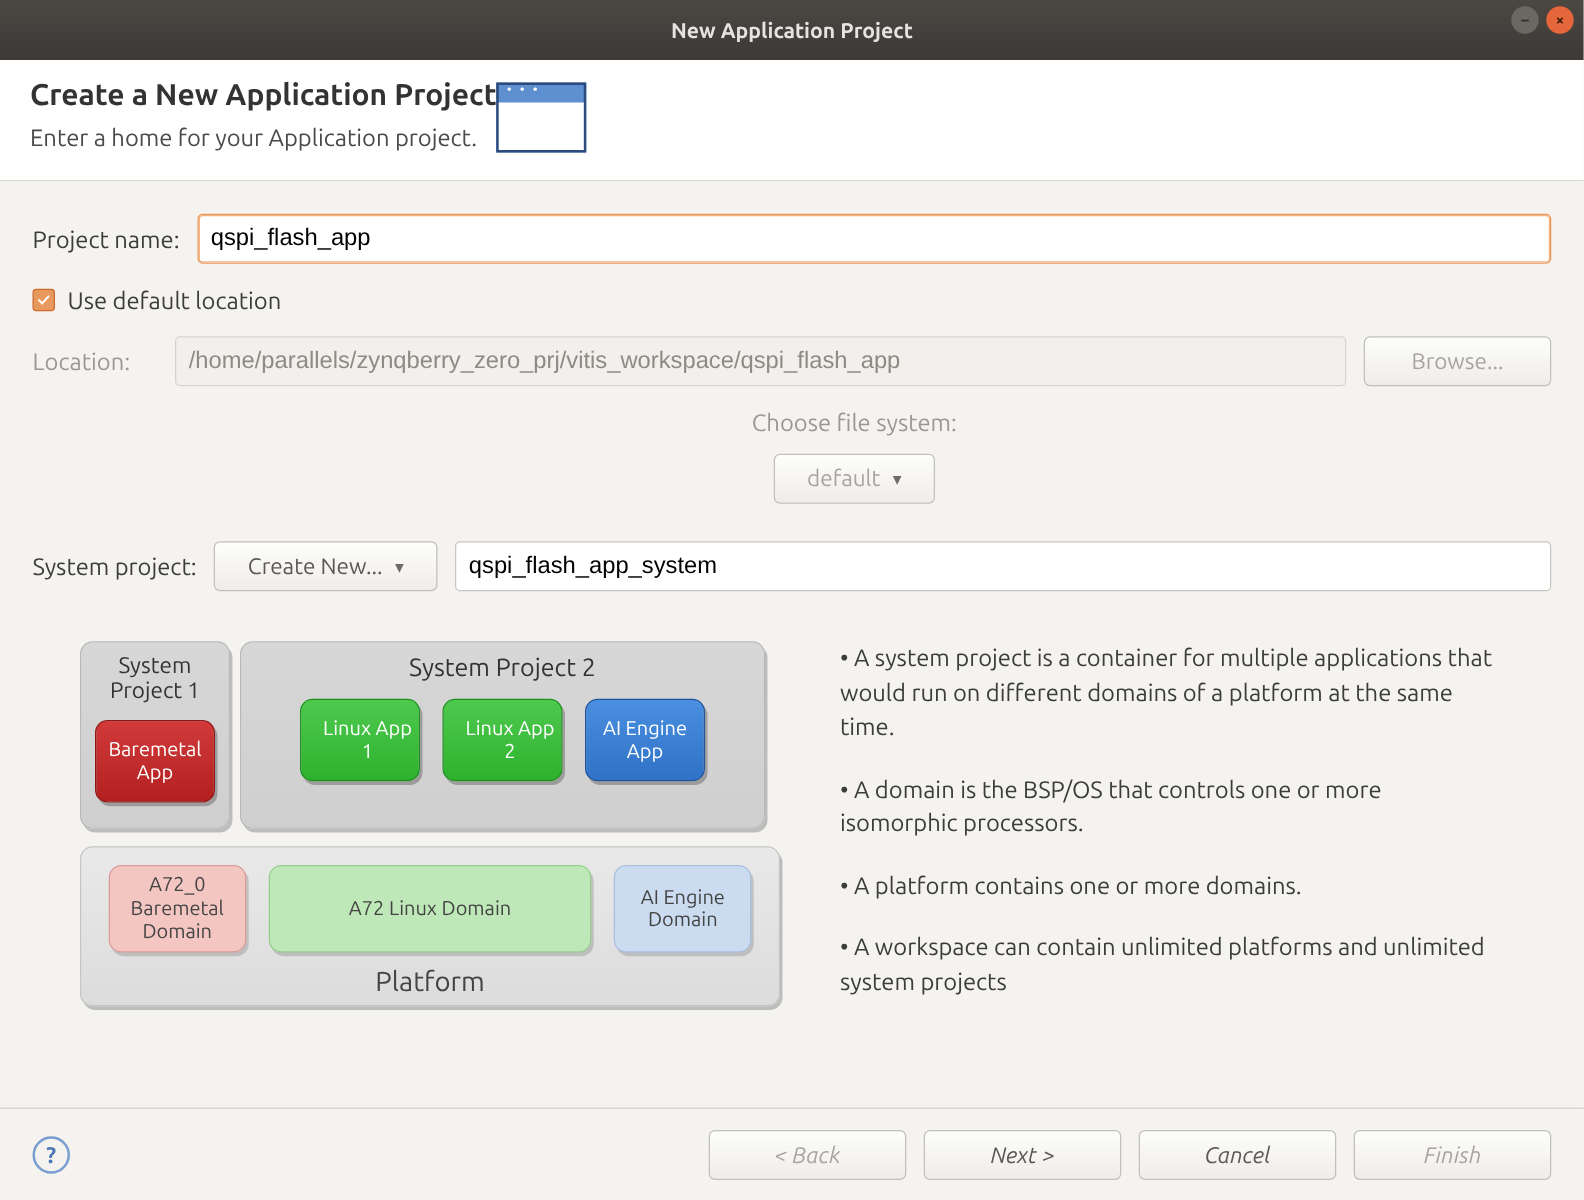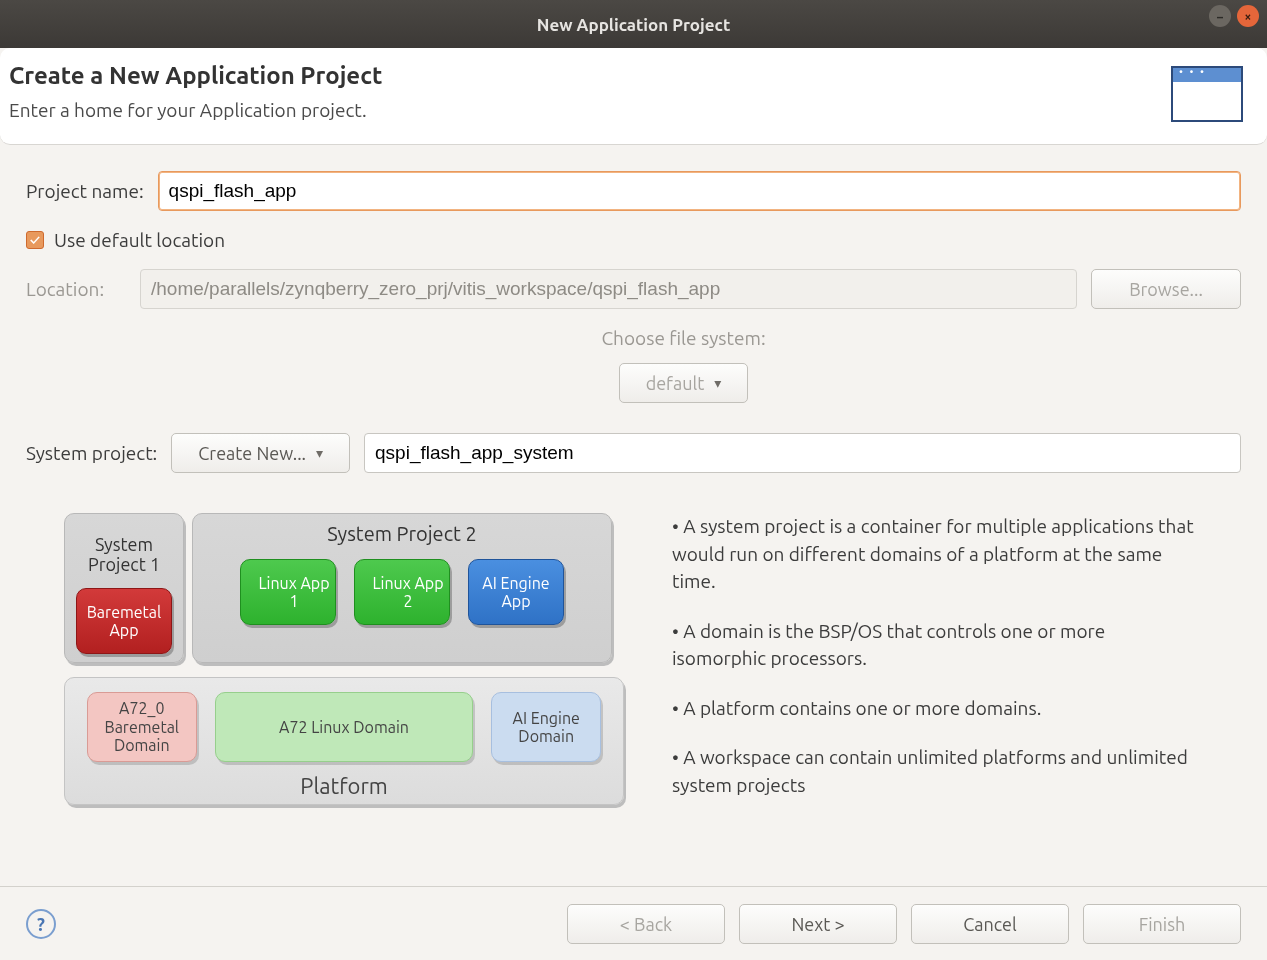--- a/index.html
+++ b/index.html
@@ -12,22 +12,22 @@
     display:flex; align-items:center; justify-content:center; position:relative;
     color:#e6e4e1; font-weight:bold; font-size:17px;
   }
   .tb-buttons { position:absolute; right:8px; top:5px; display:flex; gap:6px; }
   .tb-btn { width:22px; height:22px; border-radius:11px; display:flex; align-items:center; justify-content:center; font-size:12px; }
   .tb-min   { background:#6b6761; color:#2c2a27; }
   .tb-close { background:#e5663a; color:#3a1d10; }
 
   
   .header {
-    background:#ffffff; padding:14px 24px 22px 9px; border-bottom:1px solid #d8d6d2;
-    display:flex; align-items:flex-start; justify-content:space-between;border-radius:10px;
+    background:#ffffff; padding:14px 24px 22px 24px; border-bottom:1px solid #d8d6d2;
+    display:flex; align-items:flex-start; 
   }
   .header h1 { margin:0 0 10px 0; font-size:24px; font-weight:bold; color:#333; }
   .header .sub { font-size:19px; color:#4a4a4a; }
   .header-icon {
     width:72px; height:56px; background:#5d8fd1; border:2px solid #2c4a7a; position:relative; margin-top:4px;
   }
   .header-icon::before {
     content:"• • •"; position:absolute; left:6px; top:-2px; color:#fff; font-size:11px; letter-spacing:2px;
   }
   .header-icon::after {
@@ -66,21 +66,21 @@
   .diagram-wrap { display:flex; gap:28px; margin-top:40px; padding:0 38px; }
   .diagram { width:580px; }
   .notes { flex:1; font-size:19px; line-height:1.45; color:#3c3c3c; }
   .notes p { margin:0 0 22px 0; }
 
   .sproj-row { display:flex; gap:8px; }
   .panel {
     border-radius:10px; background:linear-gradient(#d7d7d7,#cfcfcf); border:1px solid #b8b8b8;
     box-shadow: 2px 3px 0 #bdbdbd;
   }
-  .sp1 { width:120px; height:150px; text-align:center; font-size:18px; color:#333; padding-top:20px; }
+  .sp1 { width:120px; height:150px; text-align:center; font-size:18px; color:#333; padding-top:8px; }
   .sp2 { width:420px; height:150px; text-align:center; font-size:20px; color:#333; padding-top:8px; position:relative; }
   .apps { display:flex; gap:18px; justify-content:center; margin-top:14px; }
   .app  {
     width:96px; height:66px; border-radius:10px; display:flex; align-items:center; justify-content:center;
     text-align:center; color:#fff; font-size:16px; line-height:1.15;
     box-shadow: 2px 3px 0 rgba(0,0,0,.25);
   }
   .sp1 .app { margin:14px auto 0; }
   .app.red   { background:linear-gradient(#d23a3a,#b22020); border:1px solid #8e1616; }
   .app.green { background:linear-gradient(#4ec94e,#2eb22e); border:1px solid #1f8f1f;padding-left:12px; }
@@ -106,21 +106,21 @@
   .footer {
     position:absolute; left:0; right:0; bottom:0; height:74px;
     border-top:1px solid #d3d1cc; background:#f5f3f0;
     display:flex; align-items:center; justify-content:space-between; padding:0 26px;
   }
   .help {
     width:30px; height:30px; border:2px solid #7a9ecf; border-radius:50%;
     display:flex; align-items:center; justify-content:center; color:#4a76b3; font-weight:bold; font-size:18px;
   }
   .nav-btn { width:158px; text-align:center; }
-  .nav { display:flex; gap:14px; }
+  .nav { display:flex; gap:14px;font-style:italic; }
 </style>
 </head>
 <body>
 
 <div class="titlebar">
   <span>New Application Project</span>
   <div class="tb-buttons">
     <div class="tb-btn tb-min">–</div>
     <div class="tb-btn tb-close">×</div>
   </div>

